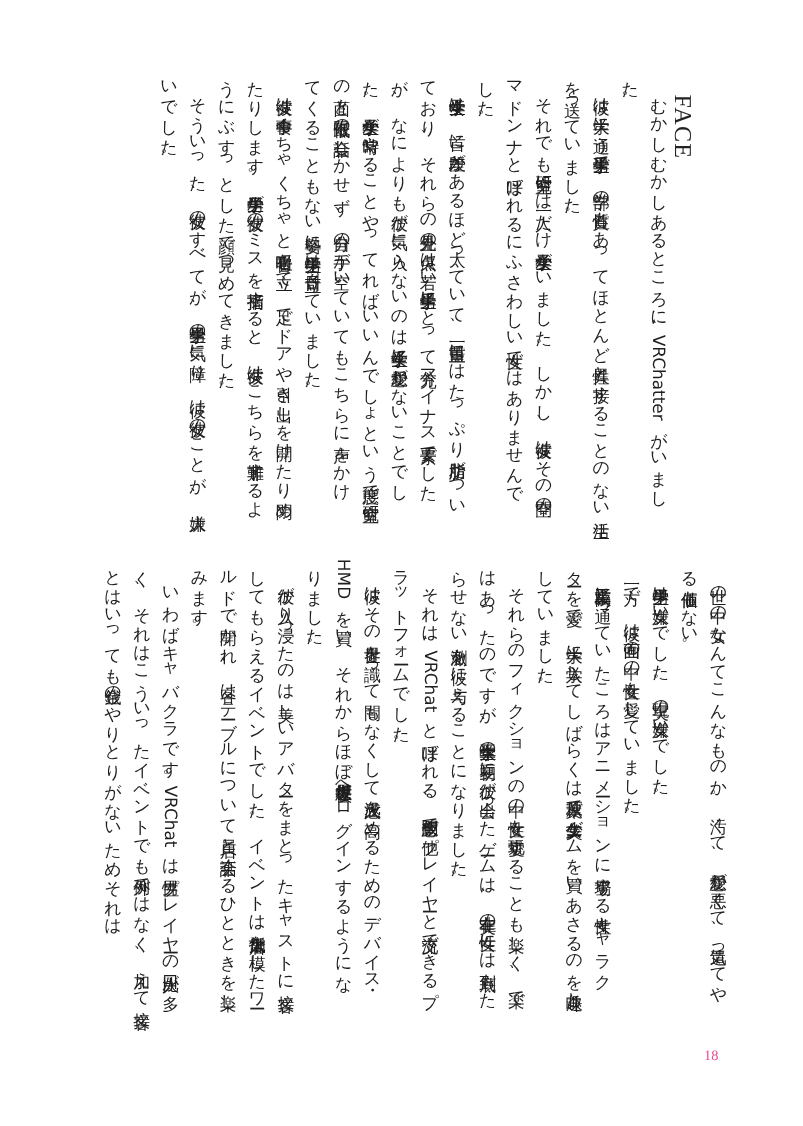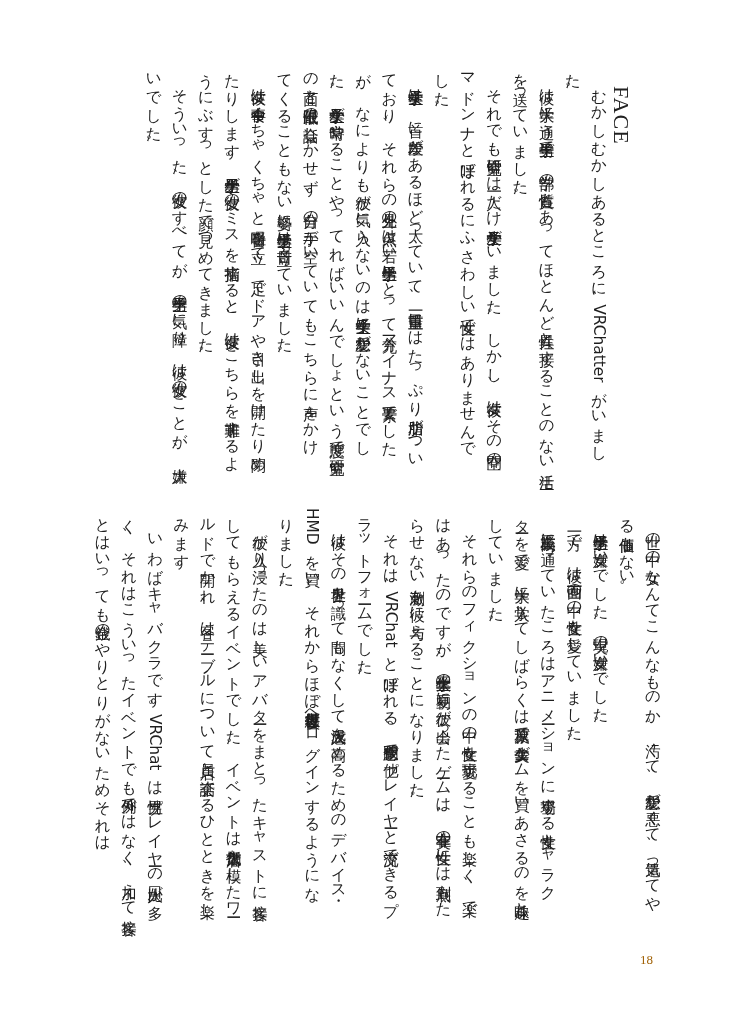--- a/index.html
+++ b/index.html
@@ -14,21 +14,21 @@
     position:absolute; writing-mode: vertical-rl;
     font-size:15.4px; line-height:26.2px; letter-spacing:0;
     font-family:"DejaVu Sans", "Liberation Sans", sans-serif; color:#1e1e1e;
     white-space:normal;
   }
   .block-top { left:86px; top:63px; width:526px; height:402px; }
   .block-bottom { left:86px; top:508px; width:580px; height:402px; }
   .block p { margin:0; text-indent:1em; }
   .page-number {
     position:absolute; left:640px; top:952px; font-size:13px;
-    font-family:"Liberation Serif", "DejaVu Serif", serif; color:#a16207;
+    font-family:"Liberation Serif", "DejaVu Serif", serif; color:#ec4899;
   }
 </style>
 </head>
 <body>
 
 <div class="title">FACE</div>
 
 <div class="block block-top">
   <p>むかしむかしあるところに、VRChatterがいました。</p>
   <p>彼は大学に通う男子学生で、学部の性質もあってほとんど異性と接することのない生活を送っていました。</p>

